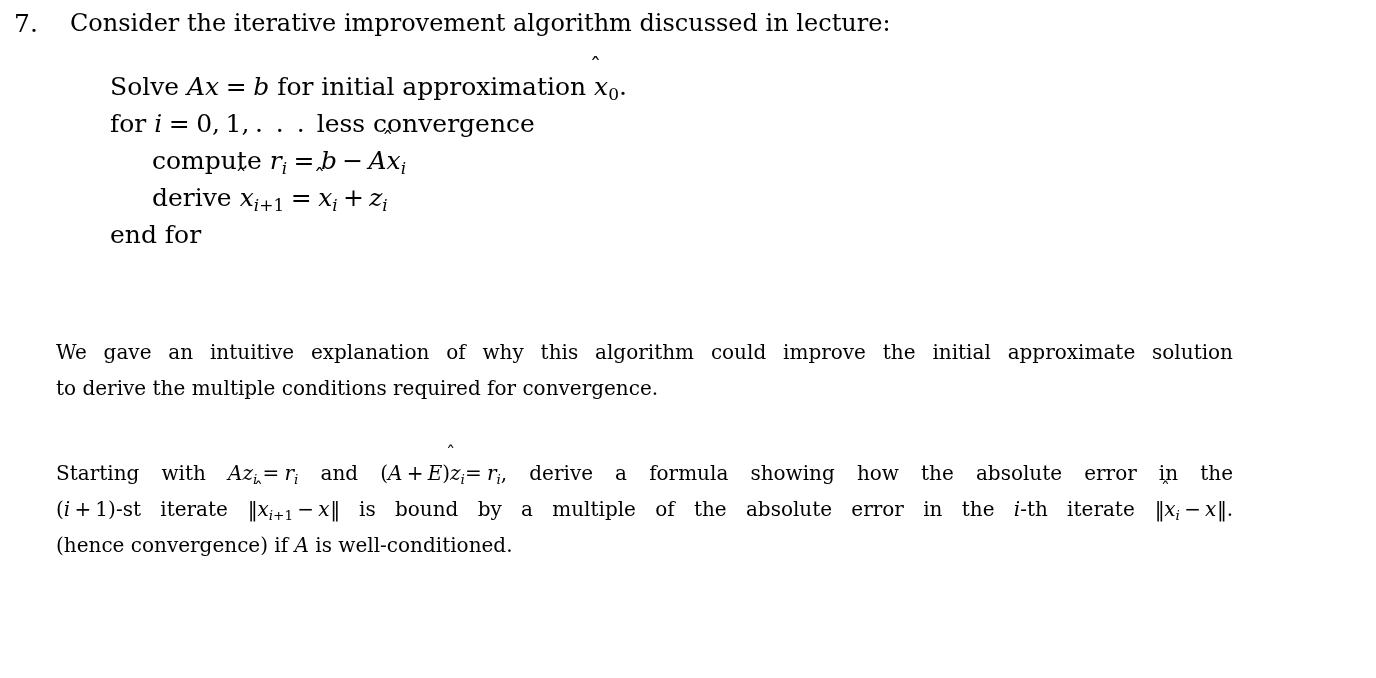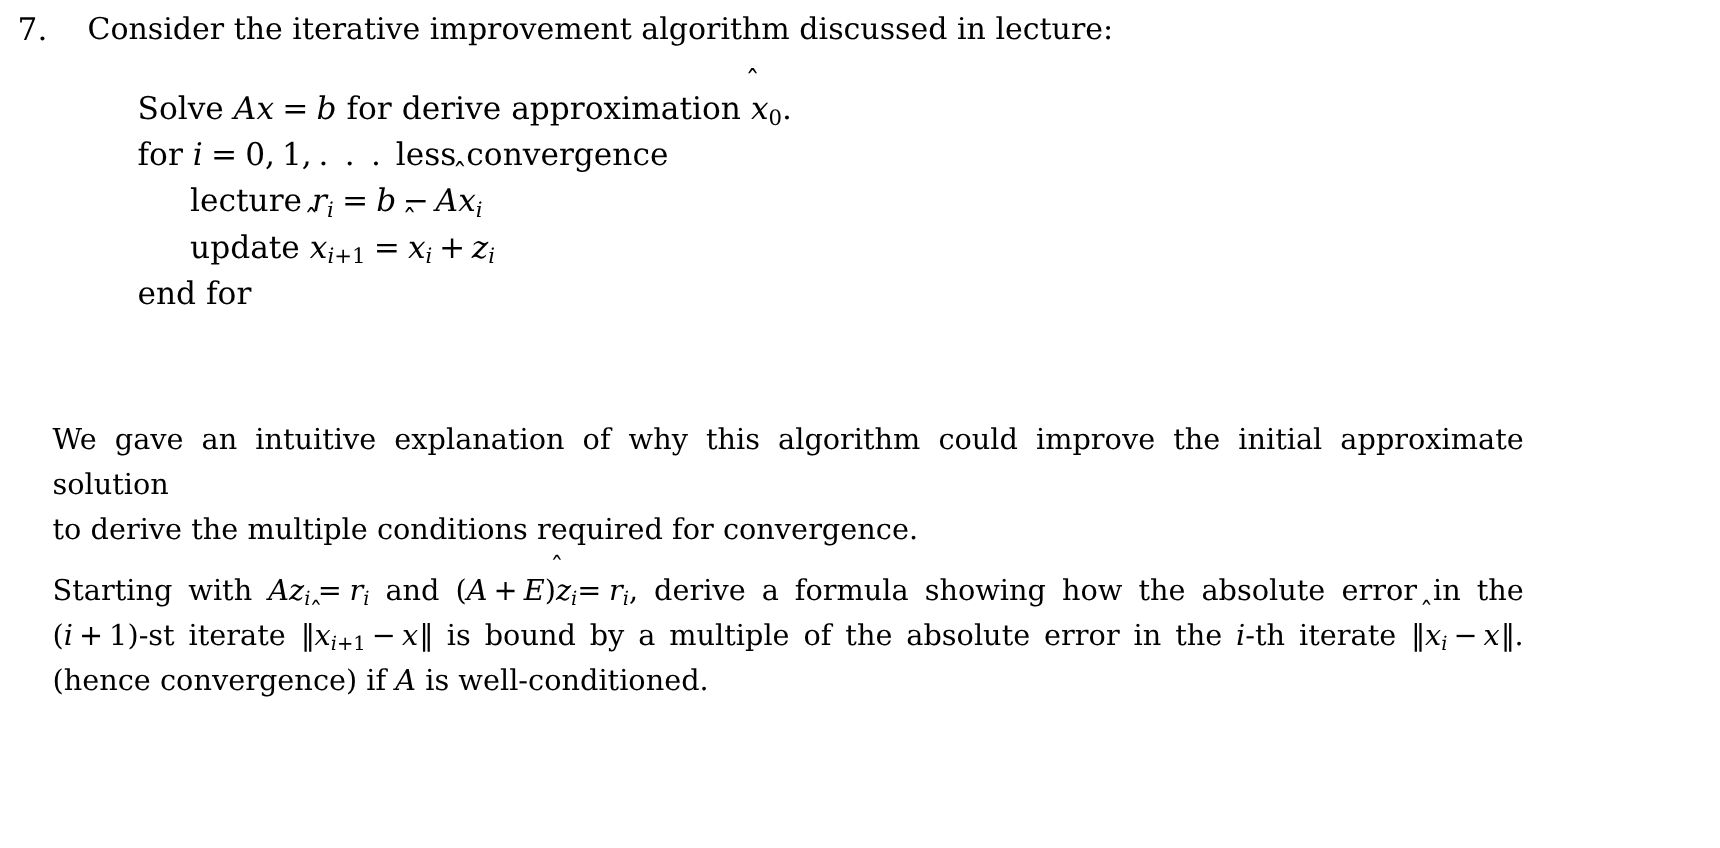--- a/index.html
+++ b/index.html
@@ -96,23 +96,23 @@
     top: 68px;
     font-size: 25px;
     line-height: 37px;
   }
   .algo .ln { white-space: nowrap; }
   .algo .ind1 { padding-left: 42px; }
 
   
   .para {
     position: absolute;
-    left: 42px;
+    left: 56px;
     width: 1177px;
-    font-size: 23px;
+    font-size: 20px;
     line-height: 36px;
     text-align: justify;
     text-justify: inter-word;
   }
   .para.p1 { top: 334px; }
   .para.p2 { top: 455px; }
 
   
   .para > .l {
     display: block;
@@ -130,34 +130,34 @@
 <div class="page">
 
   <div class="item">
     <span class="item-num">7.</span>
     <span class="item-head">Consider the iterative improvement algorithm discussed in lecture:</span>
   </div>
 
   <div class="algo">
 
     <div class="ln">
-      <span class="mo-txt">Solve</span>&nbsp;<span class="mi">A</span><span class="mi">x</span><span class="rel">=</span><span class="mi">b</span>&nbsp;<span class="mo-txt">for derive approximation</span>&nbsp;<span class="hat">x<span class="acc">̂</span></span><sub><span class="mn">0</span></sub><span class="mo-txt">.</span>
+      <span class="mo-txt">Solve</span>&nbsp;<span class="mi">A</span><span class="mi">x</span><span class="rel">=</span><span class="mi">b</span>&nbsp;<span class="mo-txt">for initial approximation</span>&nbsp;<span class="hat">x<span class="acc">̂</span></span><sub><span class="mn">0</span></sub><span class="mo-txt">.</span>
     </div>
 
     <div class="ln">
       <span class="mo-txt">for</span>&nbsp;<span class="mi">i</span><span class="rel">=</span><span class="mn">0</span><span class="comma">,</span><span class="mn">1</span><span class="comma">,</span><span class="ldots">. . .</span>&nbsp;<span class="mo-txt">less convergence</span>
     </div>
 
     <div class="ln ind1">
-      <span class="mo-txt">lecture</span>&nbsp;<span class="mi">r</span><sub><span class="mi">i</span></sub><span class="rel">=</span><span class="mi">b</span><span class="op">−</span><span class="mi">A</span><span class="hat">x<span class="acc">̂</span></span><sub><span class="mi">i</span></sub>
+      <span class="mo-txt">compute</span>&nbsp;<span class="mi">r</span><sub><span class="mi">i</span></sub><span class="rel">=</span><span class="mi">b</span><span class="op">−</span><span class="mi">A</span><span class="hat">x<span class="acc">̂</span></span><sub><span class="mi">i</span></sub>
     </div>
 
 
     <div class="ln ind1">
-      <span class="mo-txt">update</span>&nbsp;<span class="hat">x<span class="acc">̂</span></span><sub><span class="mi">i</span><span class="mn">+1</span></sub><span class="rel">=</span><span class="hat">x<span class="acc">̂</span></span><sub><span class="mi">i</span></sub><span class="op">+</span><span class="mi">z</span><sub><span class="mi">i</span></sub>
+      <span class="mo-txt">derive</span>&nbsp;<span class="hat">x<span class="acc">̂</span></span><sub><span class="mi">i</span><span class="mn">+1</span></sub><span class="rel">=</span><span class="hat">x<span class="acc">̂</span></span><sub><span class="mi">i</span></sub><span class="op">+</span><span class="mi">z</span><sub><span class="mi">i</span></sub>
     </div>
 
     <div class="ln">
       <span class="mo-txt">end for</span>
     </div>
 
   </div>
 
   <div class="para p1">
     <span class="l">We gave an intuitive explanation of why this algorithm could improve the initial approximate solution</span>

